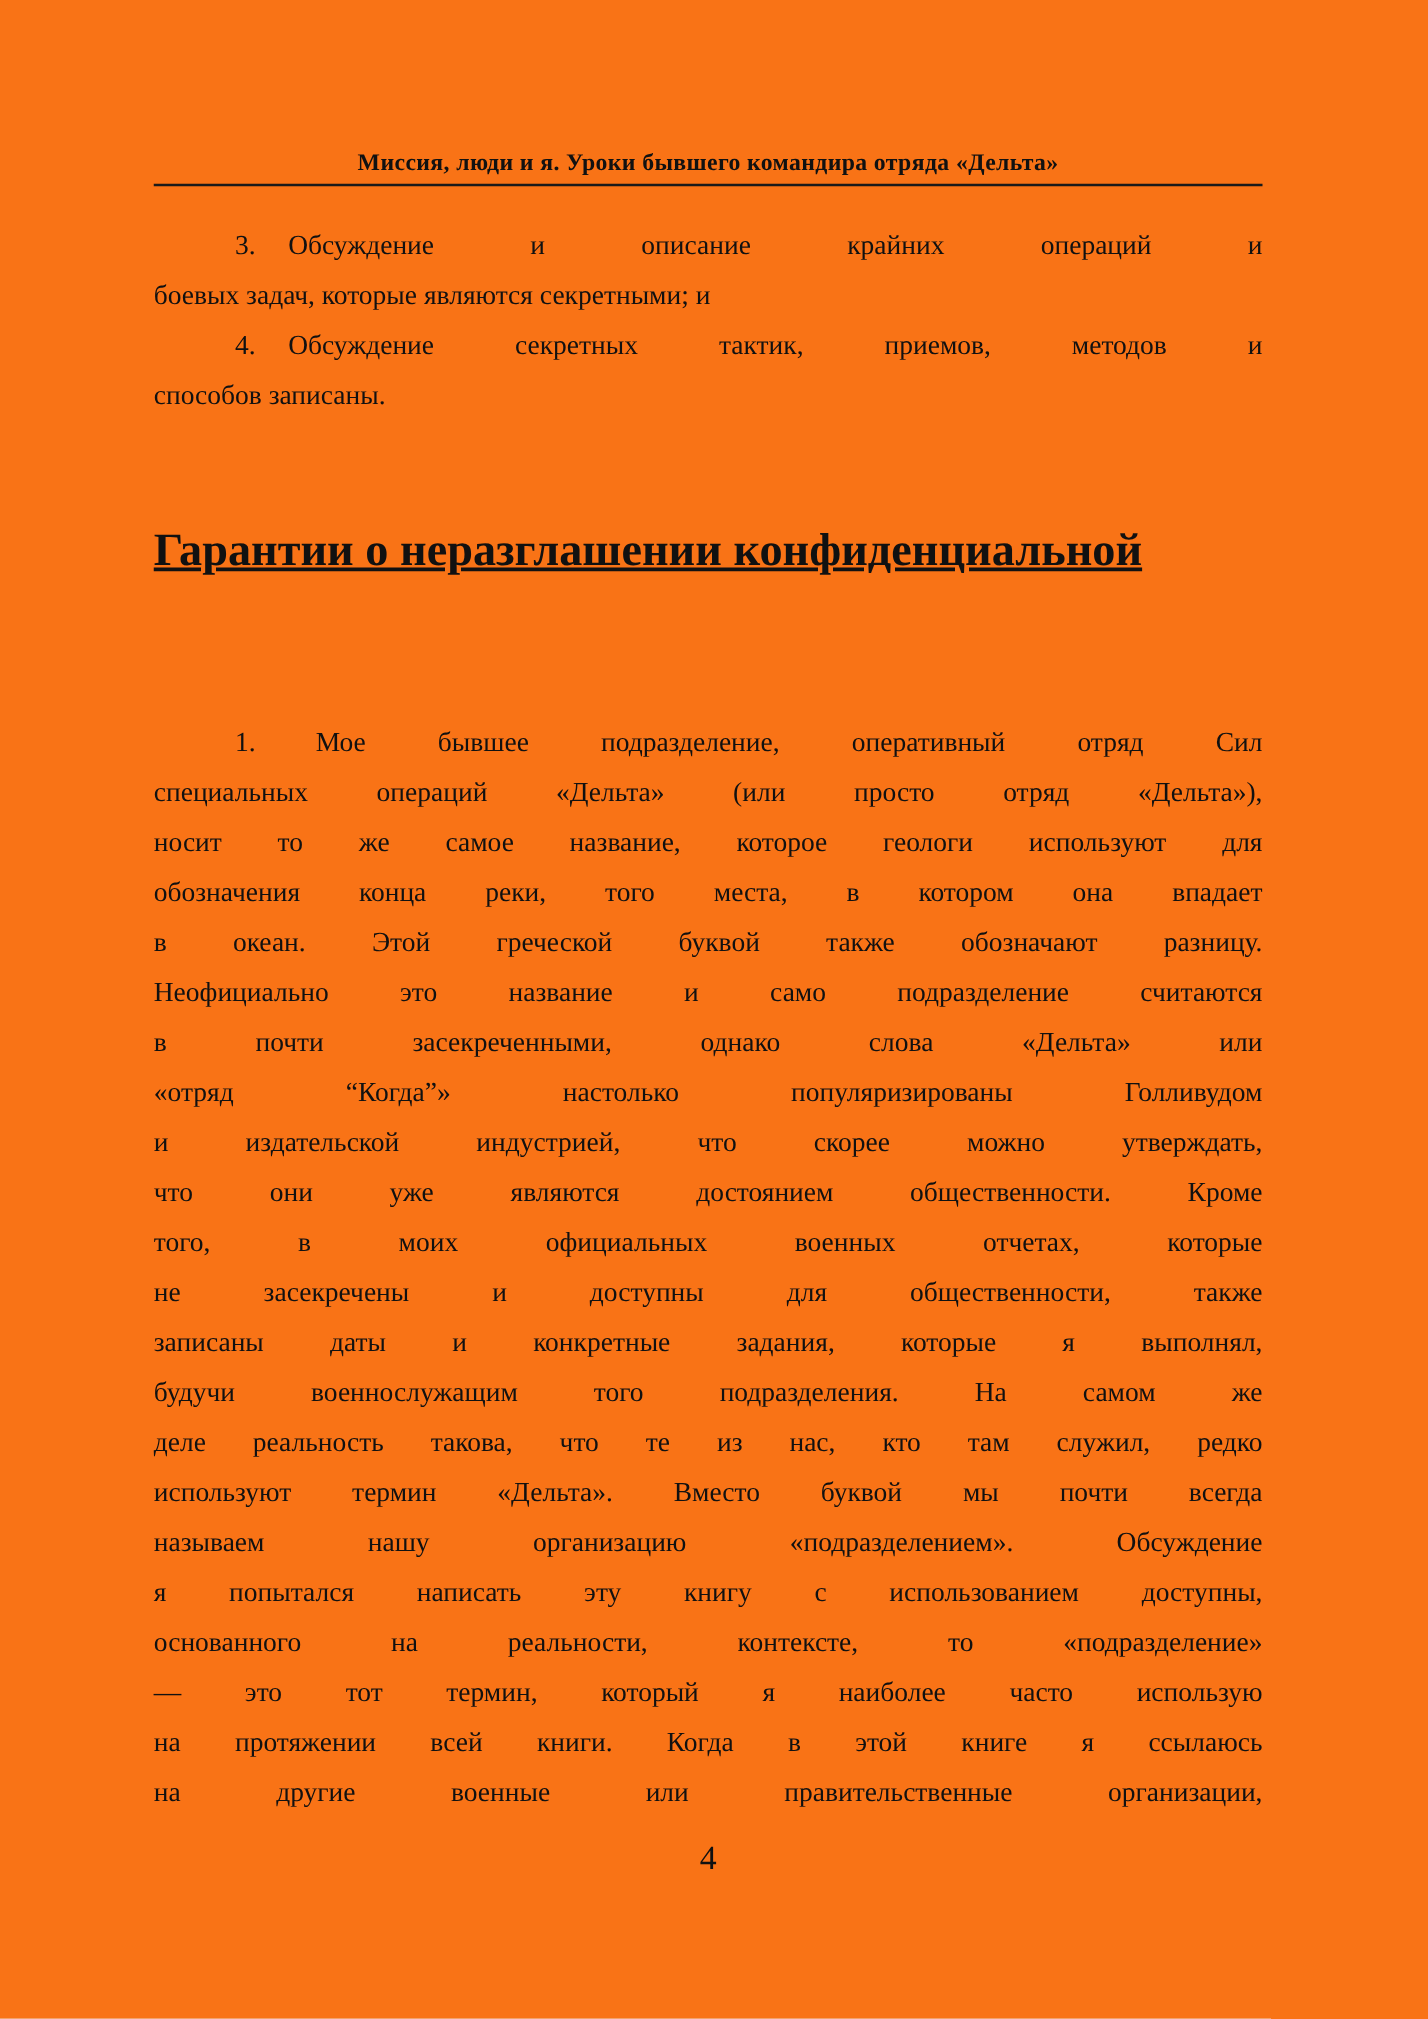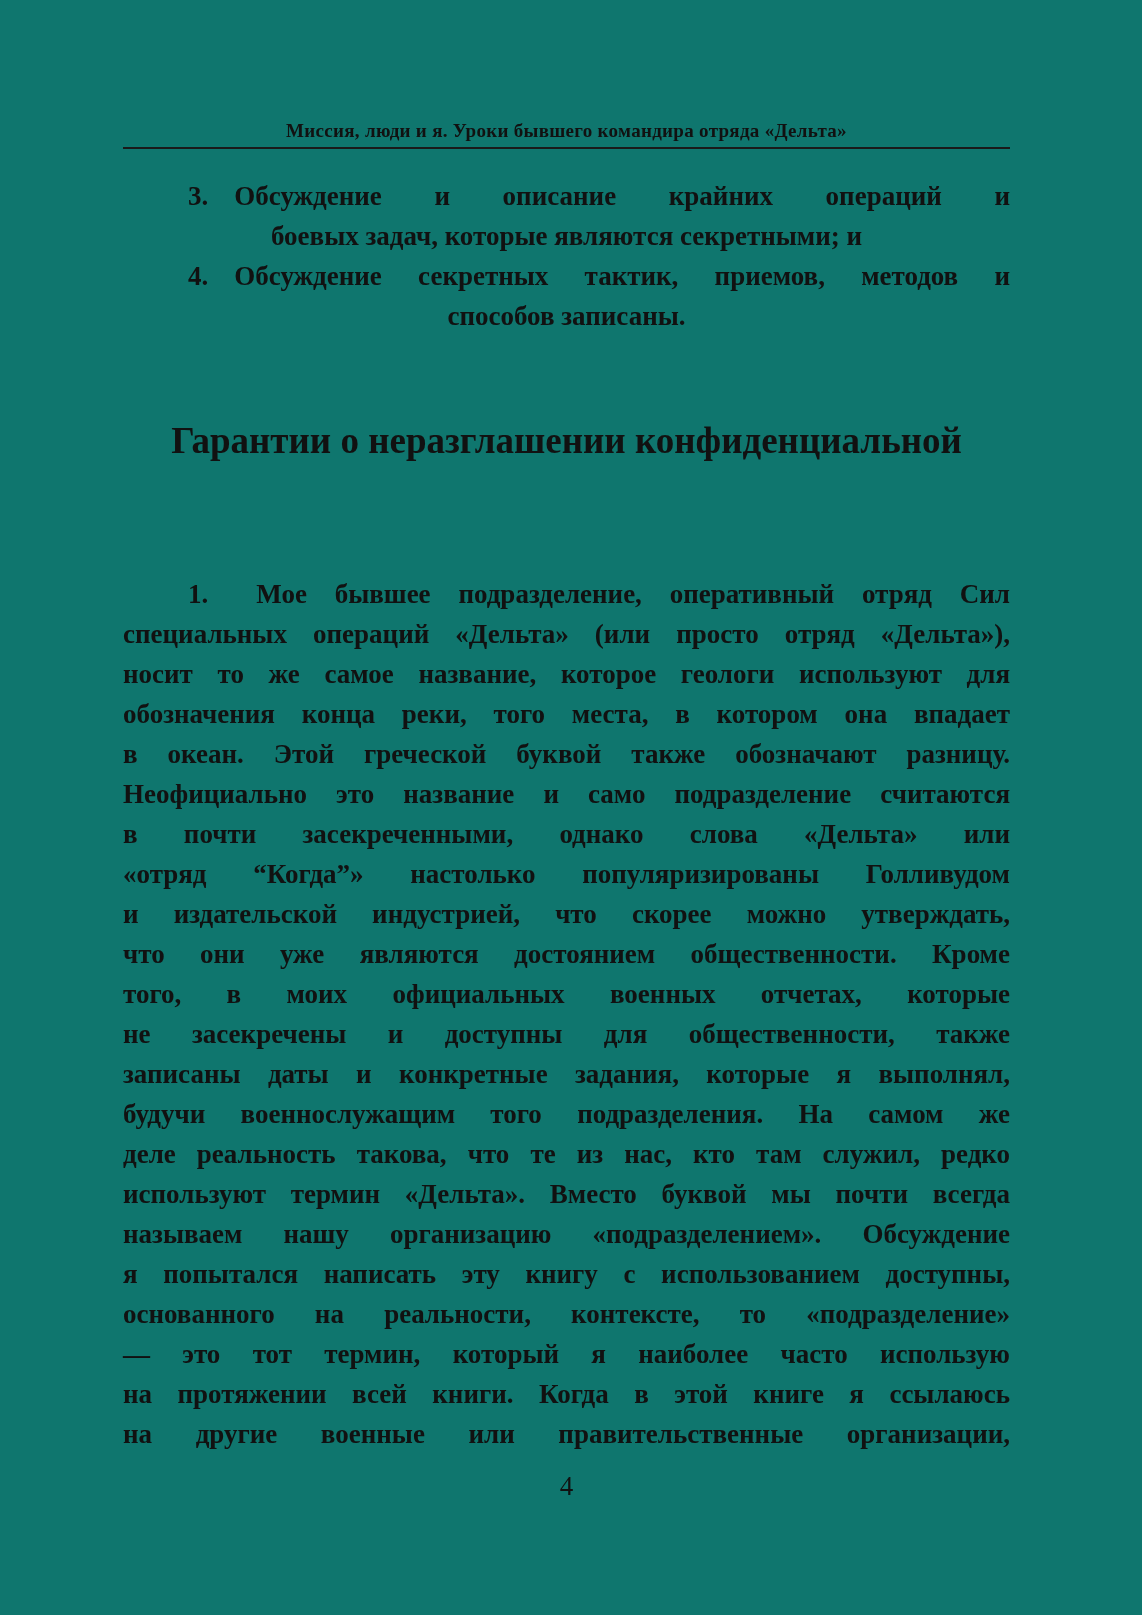--- a/index.html
+++ b/index.html
@@ -1,20 +1,20 @@
 <!DOCTYPE html>
 <html><head>
 <meta charset="utf-8">
 <style>
   html, body { margin: 0; padding: 0; background: #e8e8e8; }
   .page {
     position: relative;
     width: 1142px;
     height: 1615px;
-    background: #0f766e;
+    background: #f97316;
     color: #111111;
     font-family: "Liberation Serif", "DejaVu Serif", serif;
     overflow: hidden;
   }
   .running-header {
     position: absolute;
     top: 118px;
     left: 123px;
     width: 887px;
     text-align: center;
@@ -30,42 +30,42 @@
     width: 887px;
     height: 2px;
     background: #1a1a1a;
   }
   .text-col {
     position: absolute;
     left: 123px;
     width: 887px;
   }
   .line {
-    font-size: 27px;
+    font-size: 22px;
     line-height: 40px;
     white-space: normal;
-    font-weight: bold;
   }
   .justify {
     text-align: justify;
     text-align-last: justify;
   }
-  .left { text-align: center; }
+  .left { text-align: left; }
   .num { display: inline-block; margin-left: 65px; }
   .item-num { margin-right: 26px; }
   .para-num { margin-right: 48px; }
   .heading {
     position: absolute;
     left: 123px;
     width: 887px;
     top: 418px;
-    text-align: center;
+    text-align: left;
     font-size: 37px;
     font-weight: bold;
     line-height: 46px;
+    text-decoration: underline;
   }
   .block-item3 { top: 176px; }
   .block-item4 { top: 256px; }
   .block-para1 { top: 574px; }
   .page-number {
     position: absolute;
     top: 1466px;
     left: 123px;
     width: 887px;
     text-align: center;

